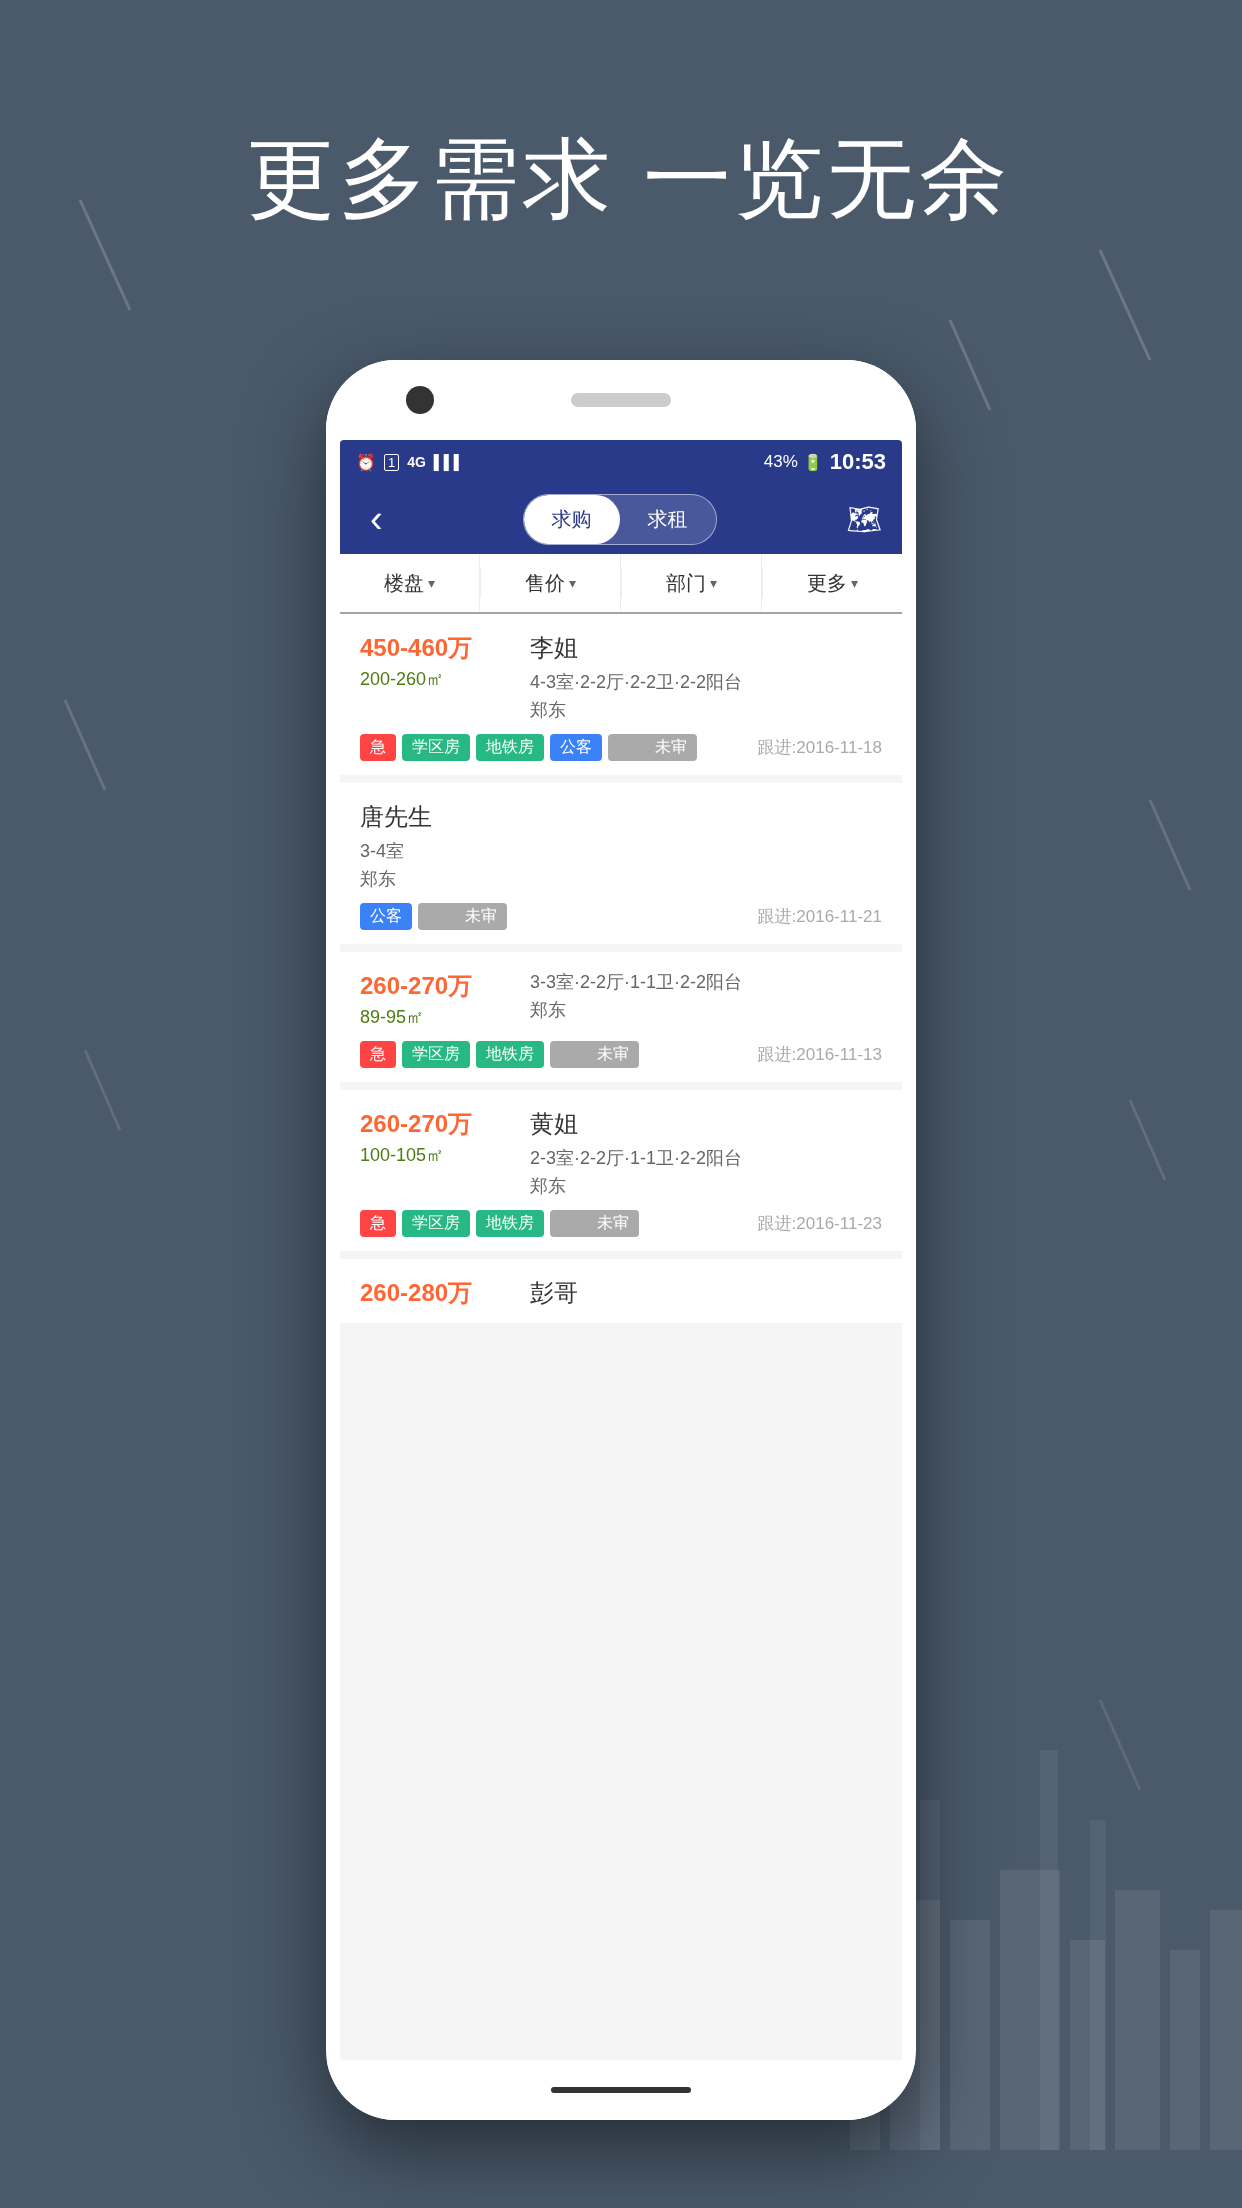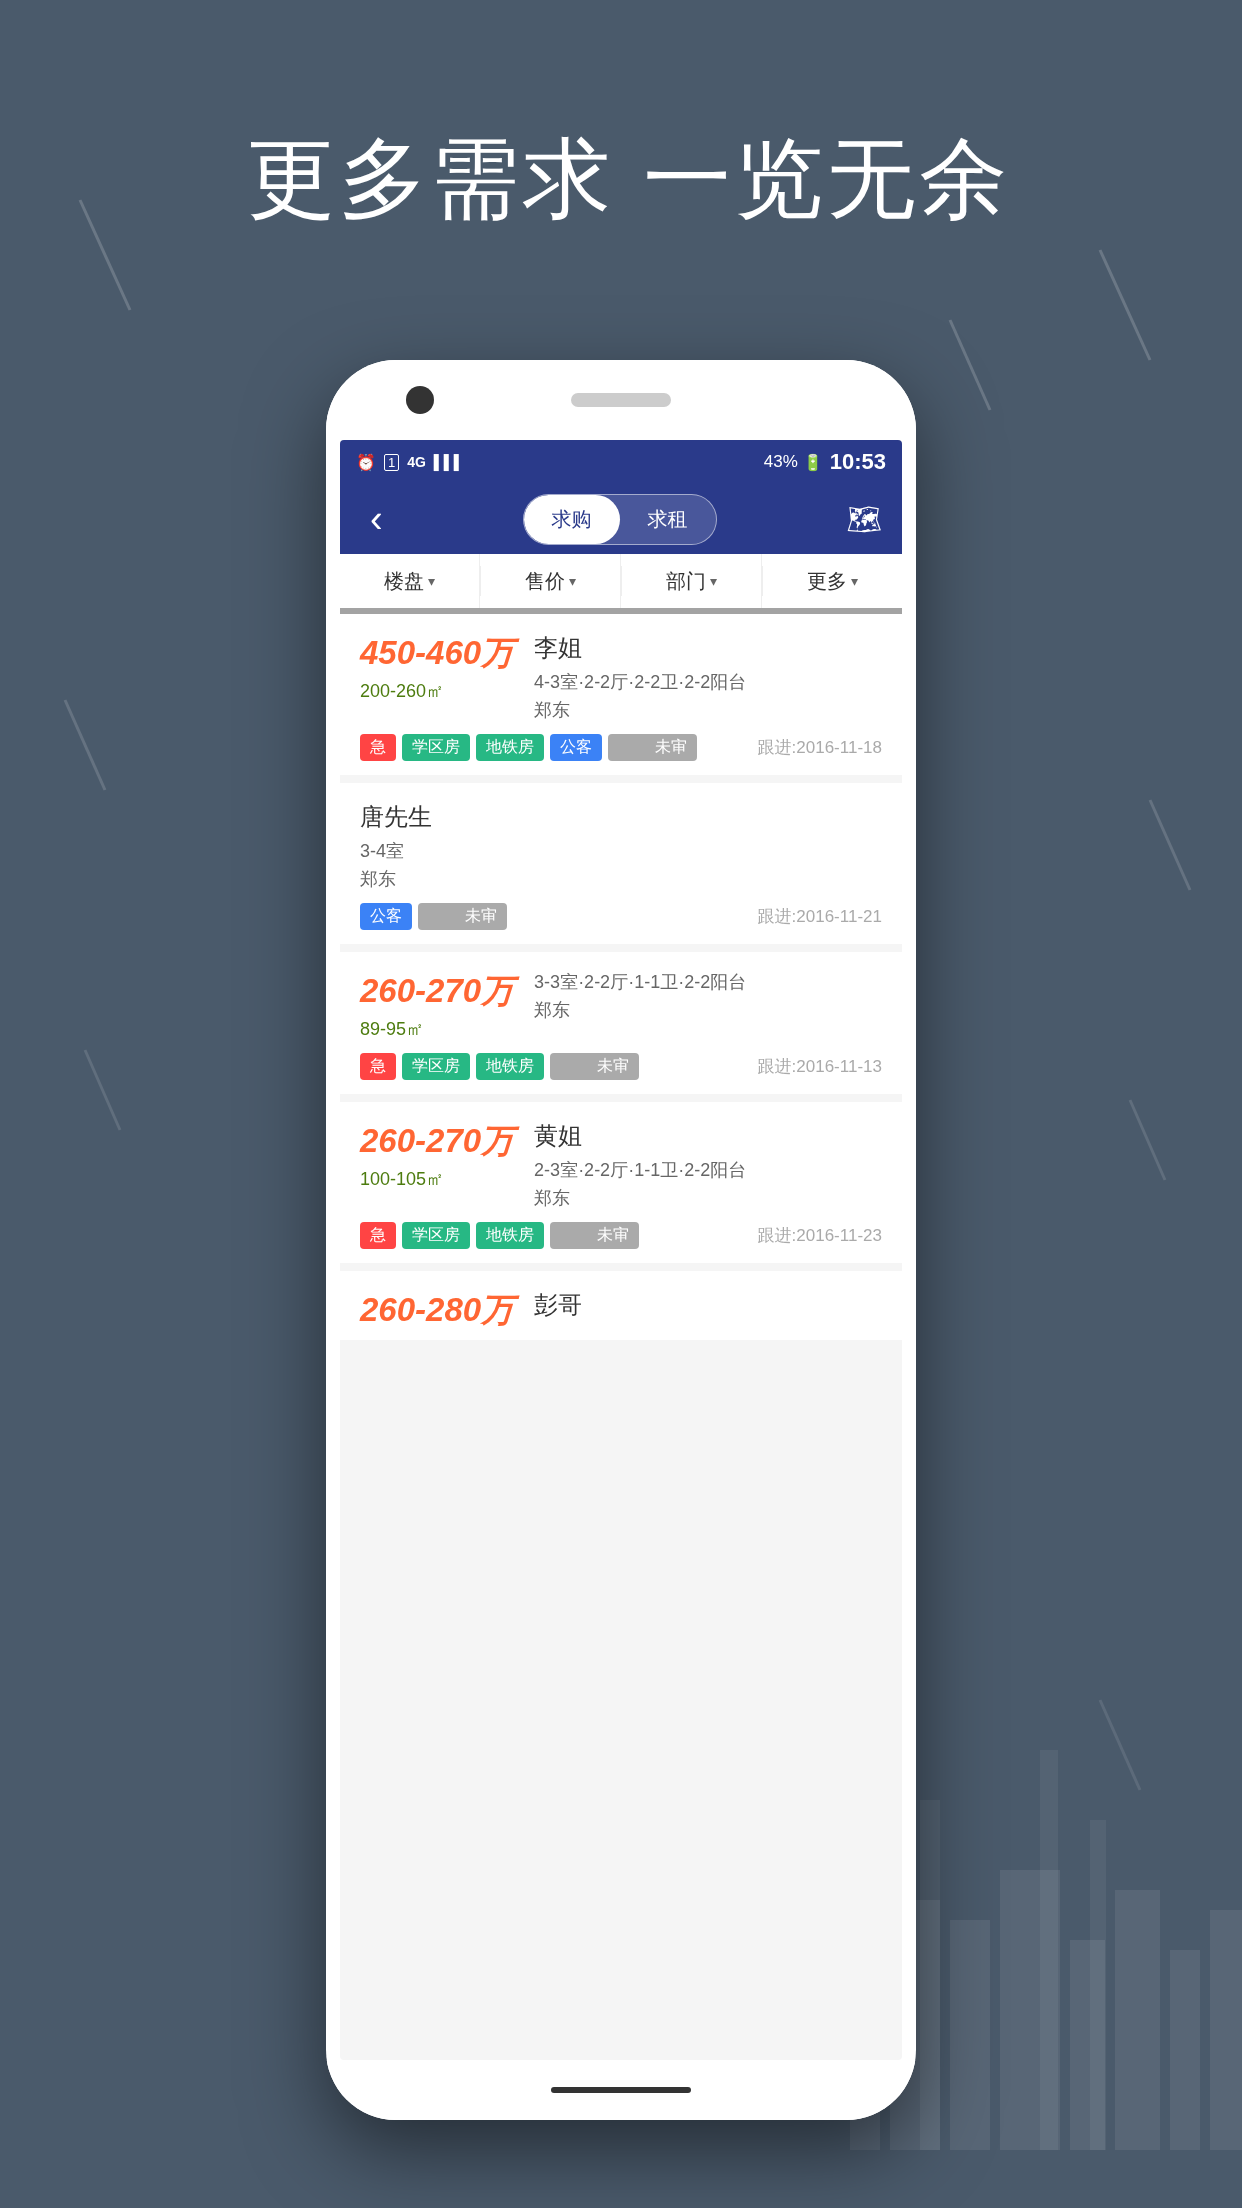--- a/index.html
+++ b/index.html
@@ -170,21 +170,21 @@
       font-size: 28px;
       cursor: pointer;
     }
 
     
     .filter-bar {
       background: white;
       height: 60px;
       display: flex;
       align-items: center;
-      border-bottom: 6px solid #a3a3a3;
+      border-bottom: 2px solid #a3a3a3;
     }
 
     .filter-item {
       flex: 1;
       display: flex;
       align-items: center;
       justify-content: center;
       font-size: 20px;
       color: #333;
       cursor: pointer;
@@ -221,25 +221,24 @@
     }
 
     .listing-price-area {
       min-width: 150px;
       display: flex;
       flex-direction: column;
       align-items: flex-start;
     }
 
     .listing-price {
-      font-size: 33px;
+      font-size: 24px;
       color: #ff6633;
       font-weight: 600;
       line-height: 1.3;
-      font-style: italic;
     }
 
     .listing-area {
       font-size: 18px;
       color: #4d7c0f;
       margin-top: 4px;
     }
 
     .listing-info {
       flex: 1;

